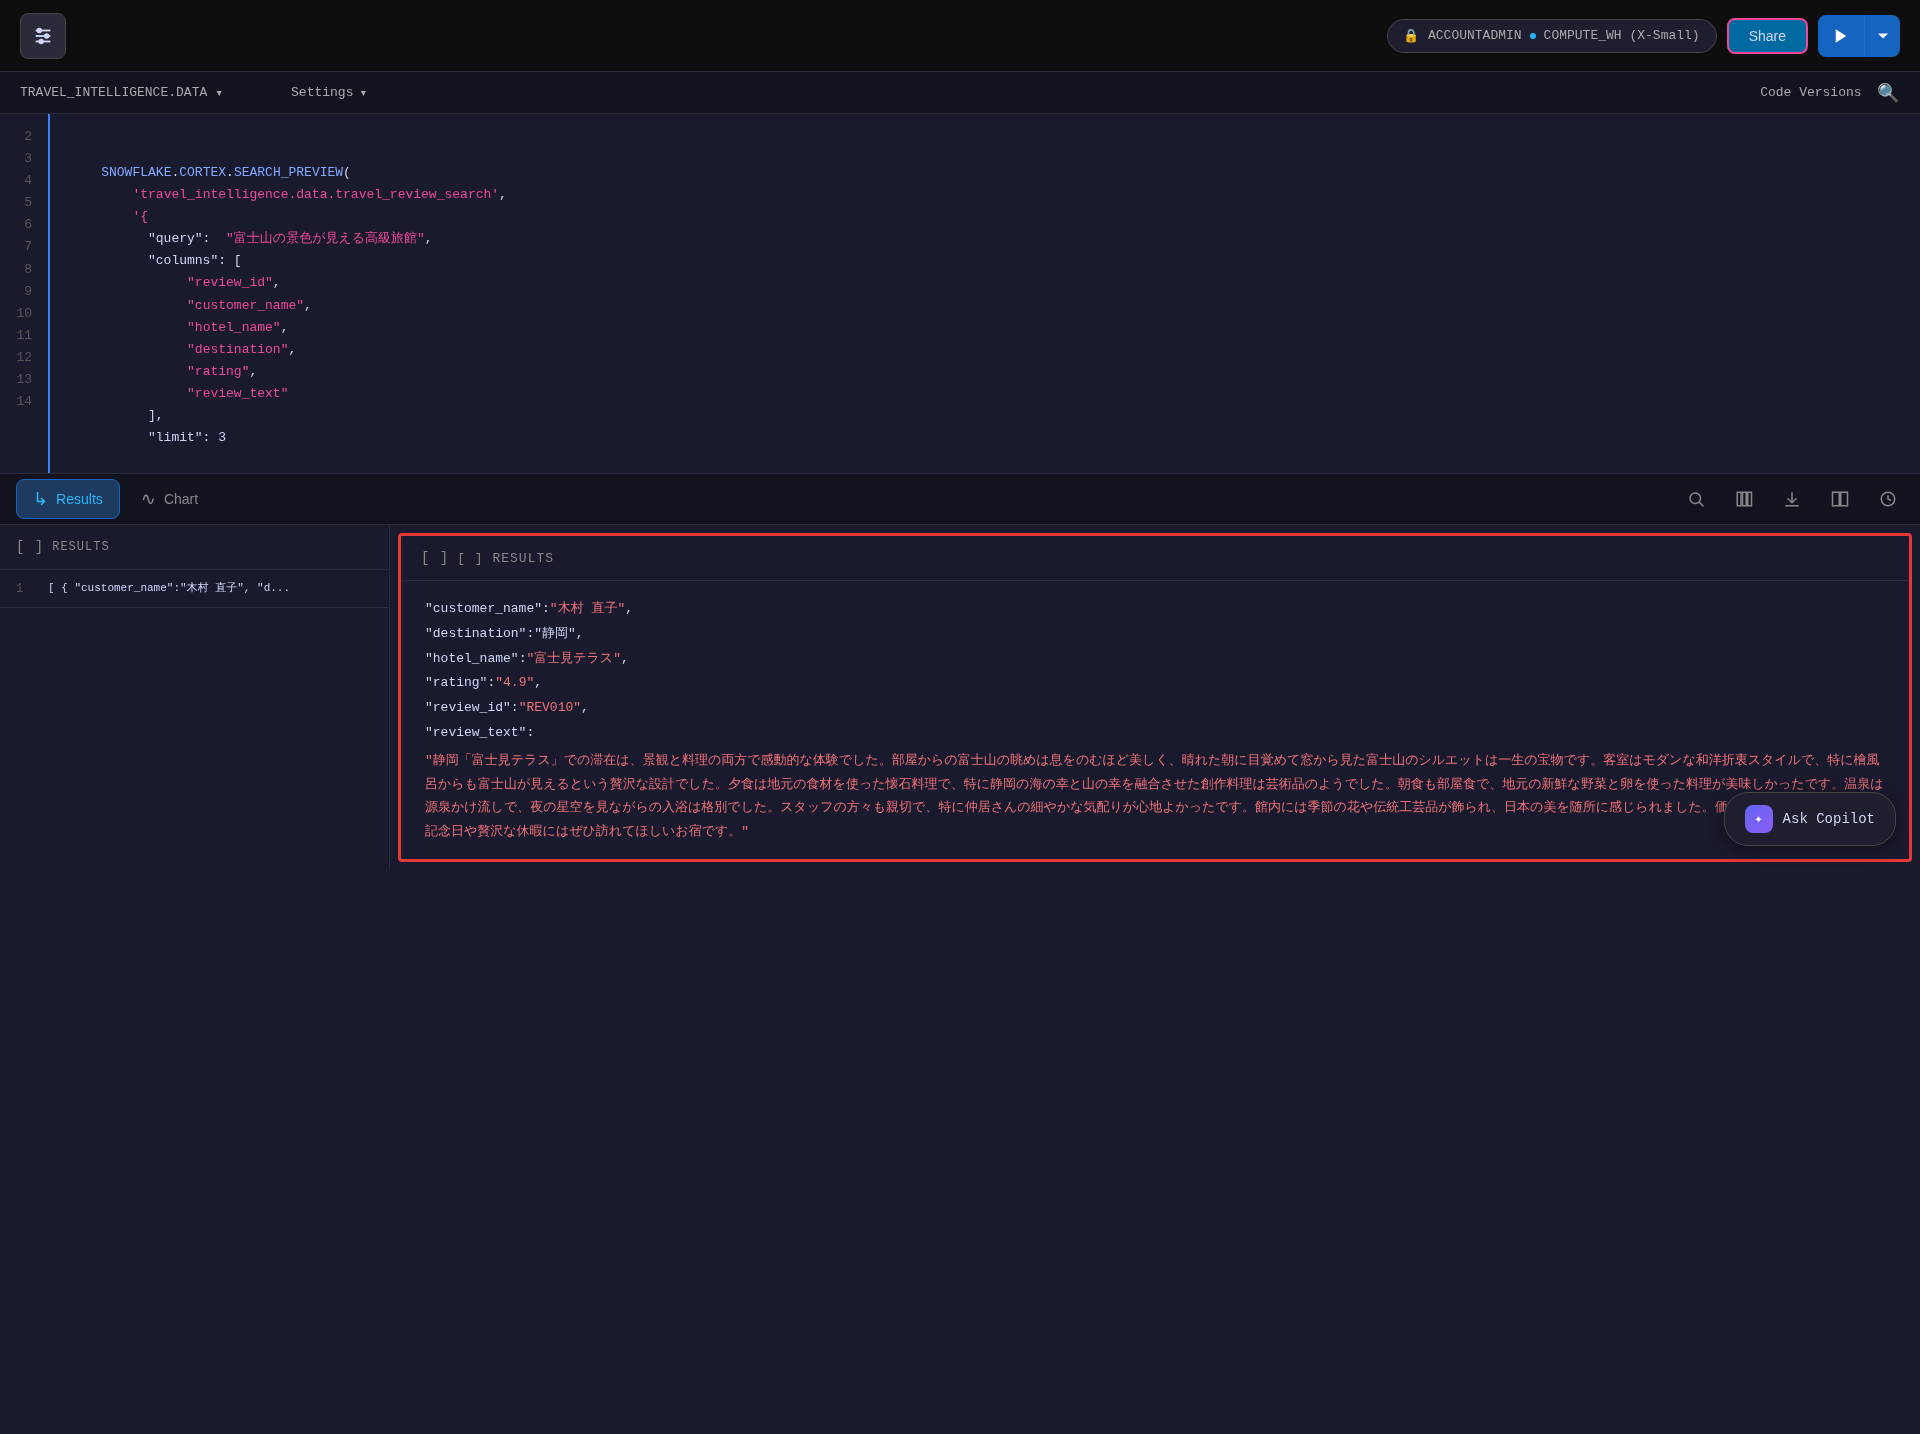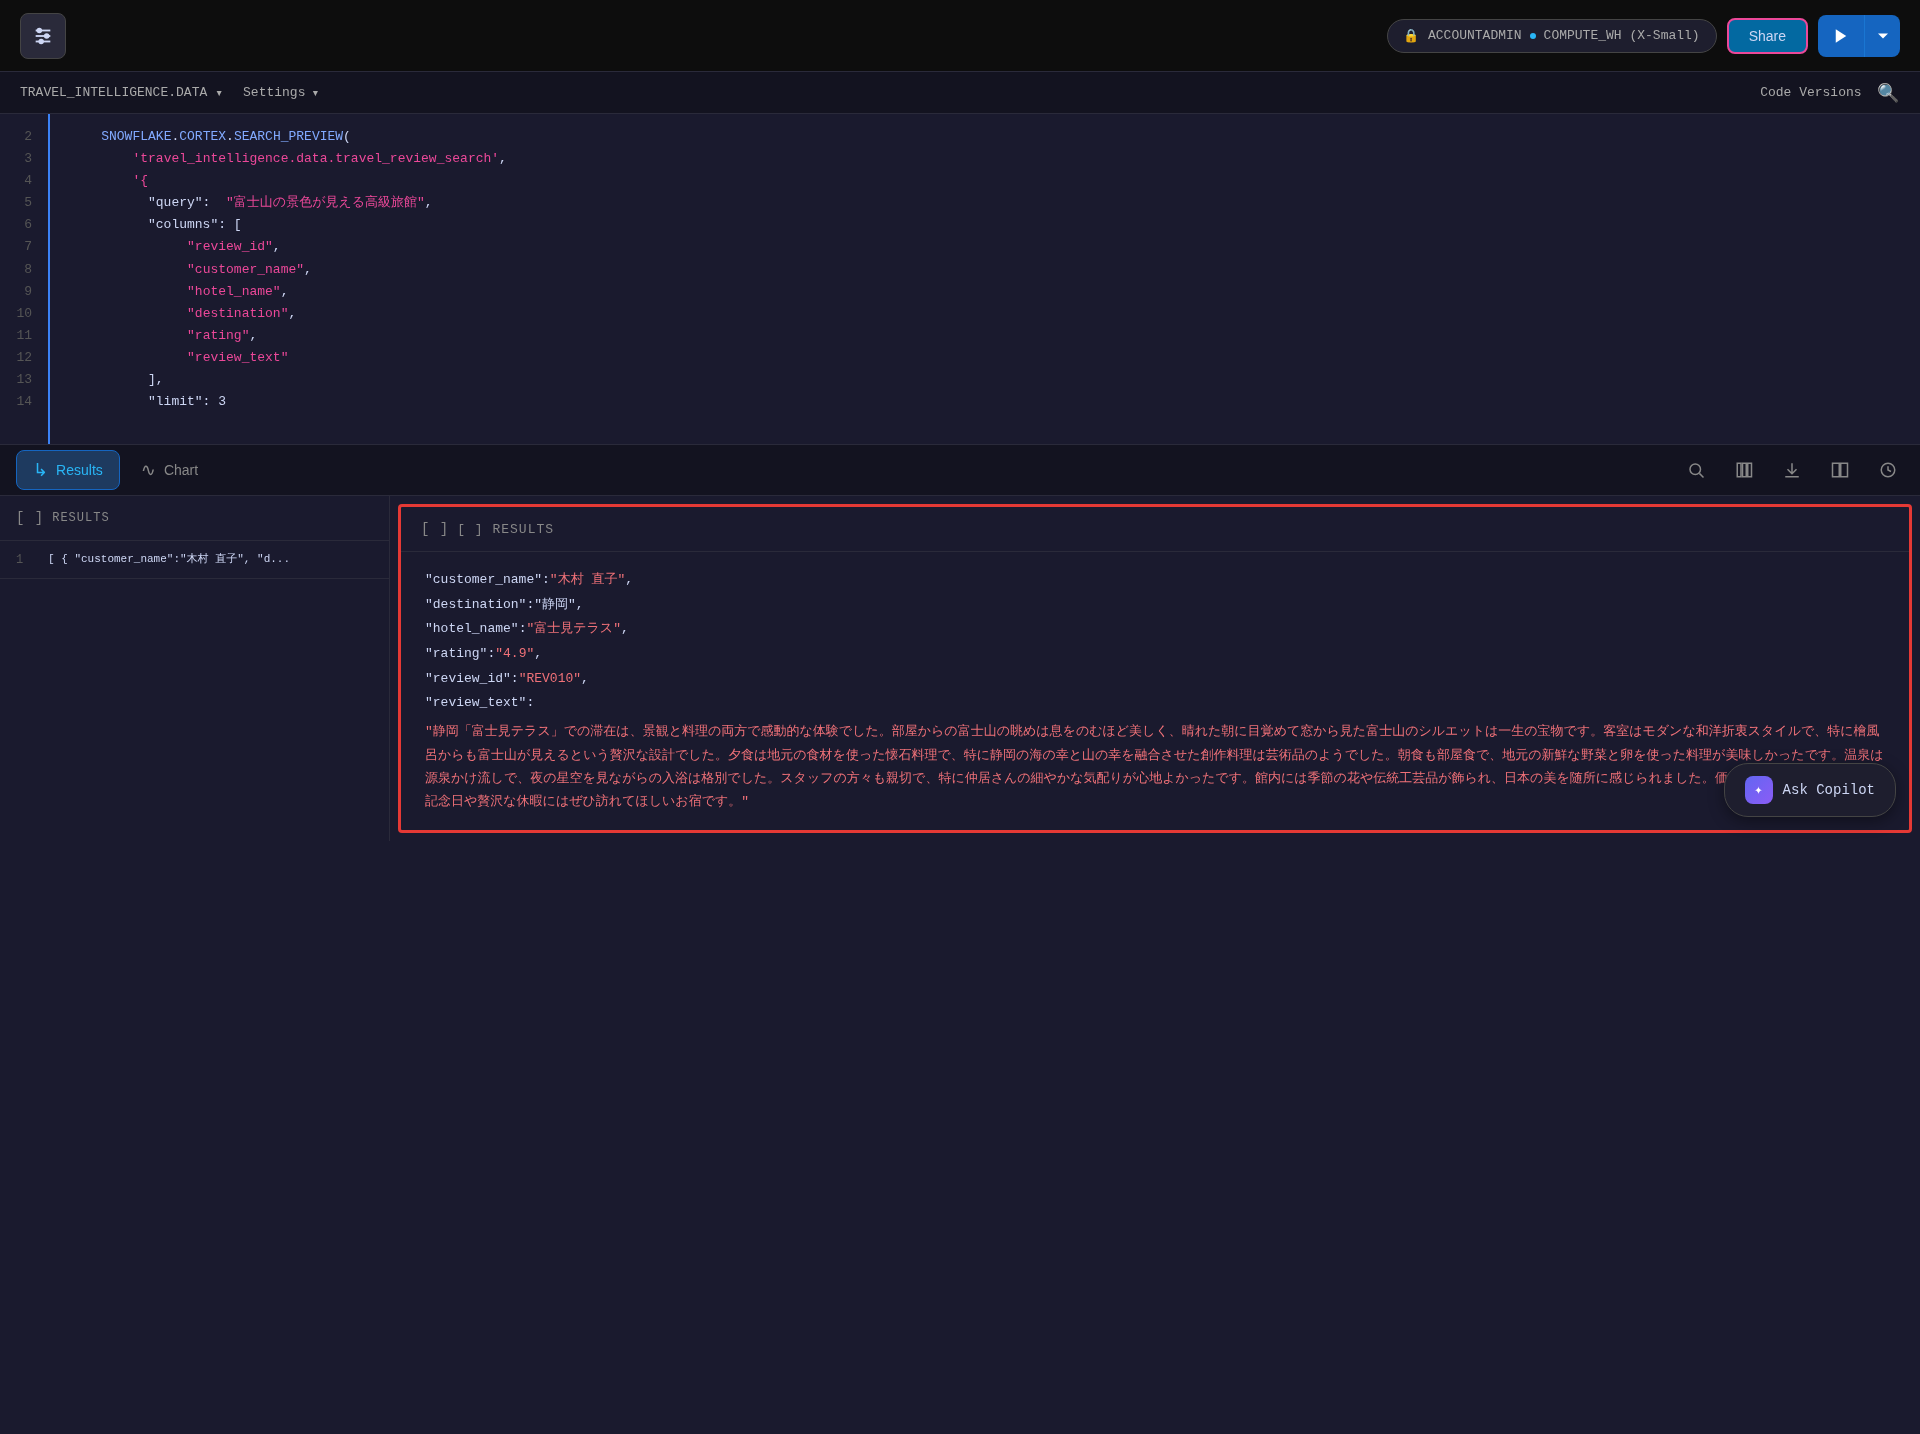--- a/index.html
+++ b/index.html
@@ -109,20 +109,21 @@
       color: #aaa;
       cursor: pointer;
     }
     .settings-link {
       display: flex;
       align-items: center;
       gap: 6px;
       font-size: 13px;
       color: #aaa;
       cursor: pointer;
+      margin-left: 48px;
     }
     .secondary-nav-right { display: flex; align-items: center; gap: 16px; }
     .code-versions {
       font-size: 13px;
       color: #aaa;
       cursor: pointer;
     }
 
     
     .code-editor {
@@ -136,25 +137,26 @@
       padding: 12px 16px;
       color: #555;
       font-size: 13px;
       line-height: 1.7;
       user-select: none;
       min-width: 50px;
       text-align: right;
       border-right: 2px solid #3b82f6;
     }
     .code-content {
-      padding: 12px 20px;
+      padding: 24px 20px;
       font-size: 13px;
       line-height: 1.7;
       flex: 1;
       overflow: hidden;
+      margin-top: 24px;
     }
     .code-line { white-space: pre; }
     .kw-blue { color: #82aaff; }
     .kw-string { color: #ec4899; }
     .kw-white { color: #cdd6f4; }
 
     
     .results-tabs {
       background: #131320;
       height: 52px;

